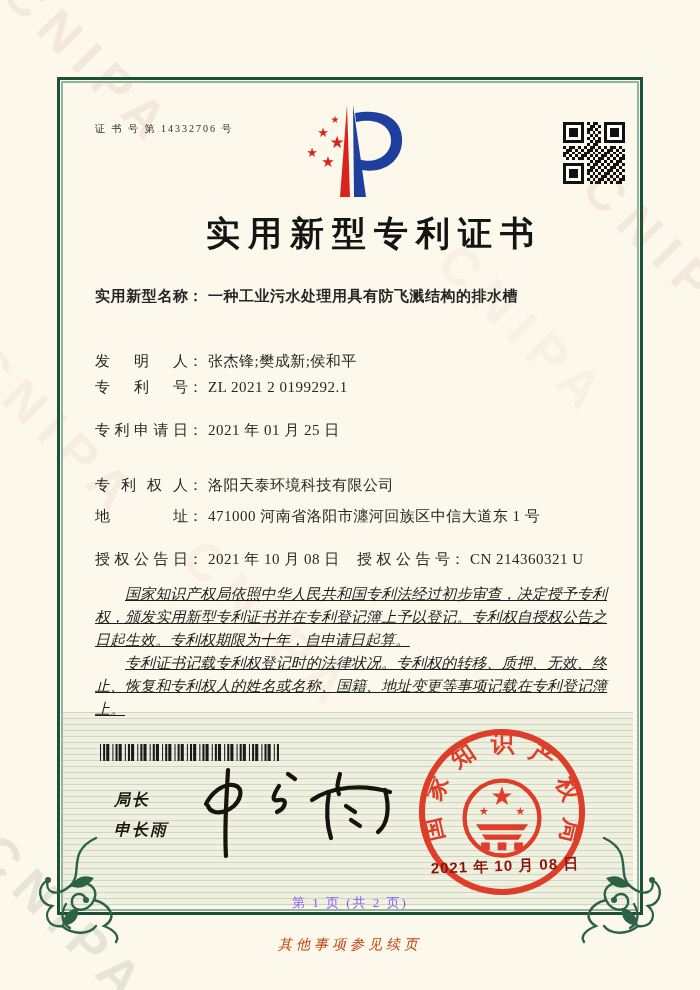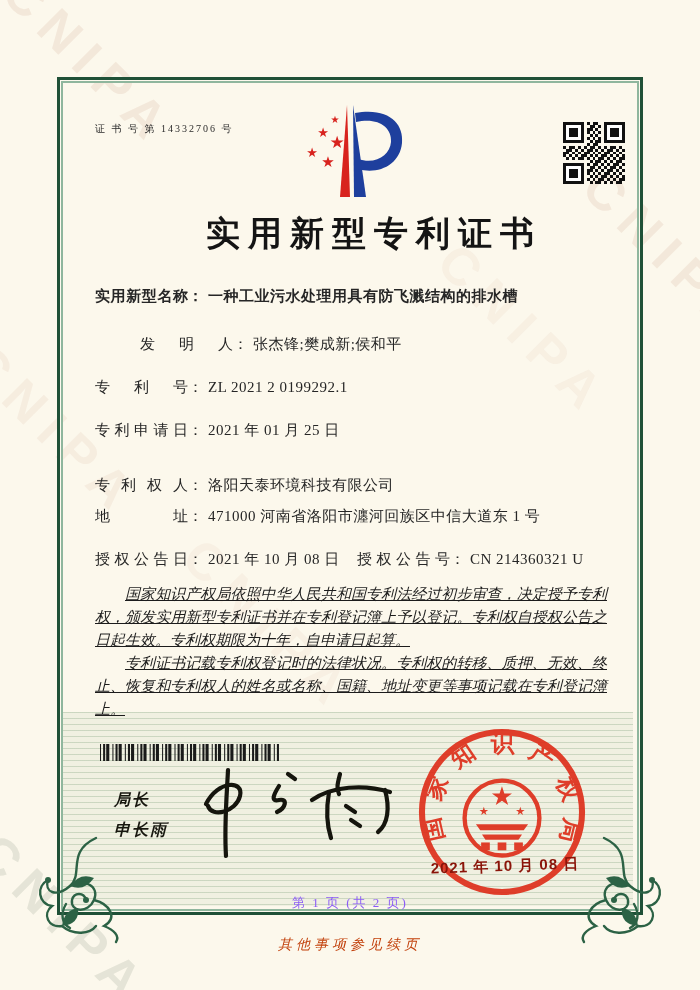--- a/index.html
+++ b/index.html
@@ -289,21 +289,21 @@
       <rect x="0" y="41.333333333333336" width="20.666666666666668" height="20.666666666666668" fill="#111"></rect>
       <rect x="2.9523809523809526" y="44.28571428571429" width="14.761904761904763" height="14.761904761904763" fill="#fff"></rect>
       <rect x="5.904761904761905" y="47.23809523809524" width="8.857142857142858" height="8.857142857142858" fill="#111"></rect>
     </svg></div>
 
 <div class="content title">实用新型专利证书</div>
 
 <div class="content field" style="top:287px;font-weight:bold;">
   <span class="lab">实用新型名称</span><span class="colon">：</span><span class="val">一种工业污水处理用具有防飞溅结构的排水槽</span>
 </div>
-<div class="content field" style="top:335px;margin-left:45px;">
+<div class="content field" style="top:352px;">
   <span class="lab">发明人</span><span class="colon">：</span><span class="val">张杰锋;樊成新;侯和平</span>
 </div>
 <div class="content field" style="top:378px;">
   <span class="lab">专利号</span><span class="colon">：</span><span class="val">ZL 2021 2 0199292.1</span>
 </div>
 <div class="content field" style="top:421px;">
   <span class="lab">专利申请日</span><span class="colon">：</span><span class="val">2021 年 01 月 25 日</span>
 </div>
 <div class="content field" style="top:476px;font-family:Liberation Serif, serif;">
   <span class="lab">专利权人</span><span class="colon">：</span><span class="val">洛阳天泰环境科技有限公司</span>

